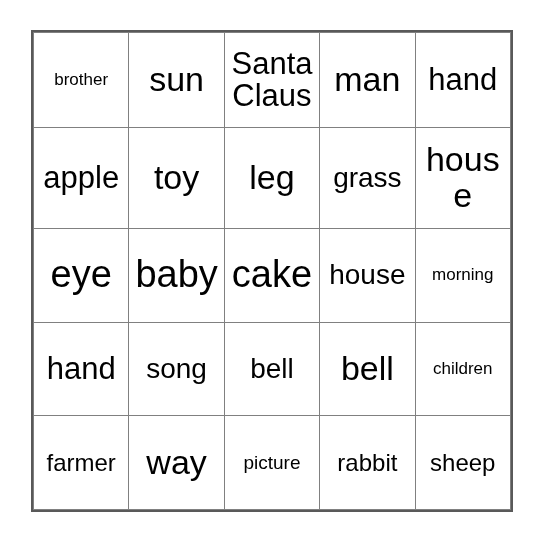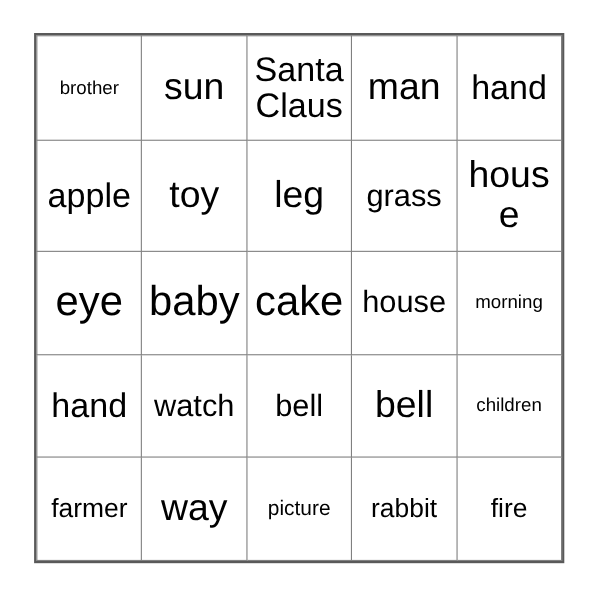--- a/index.html
+++ b/index.html
@@ -114,21 +114,21 @@
           </td>
         <td class="fs-xxs">
             <span class="cell-text">morning</span>
           </td>
       </tr>
       <tr>
         <td class="fs-ml">
             <span class="cell-text">hand</span>
           </td>
         <td class="fs-md">
-            <span class="cell-text">watch</span>
+            <span class="cell-text">song</span>
           </td>
         <td class="fs-md">
             <span class="cell-text">bell</span>
           </td>
         <td class="fs-lg">
             <span class="cell-text">bell</span>
           </td>
         <td class="fs-xxs">
             <span class="cell-text">children</span>
           </td>
@@ -140,18 +140,18 @@
         <td class="fs-lg">
             <span class="cell-text">way</span>
           </td>
         <td class="fs-xs">
             <span class="cell-text">picture</span>
           </td>
         <td class="fs-sm">
             <span class="cell-text">rabbit</span>
           </td>
         <td class="fs-sm">
-            <span class="cell-text">fire</span>
+            <span class="cell-text">sheep</span>
           </td>
       </tr>
     </tbody>
   </table>
 </div>
 
 </body></html>

